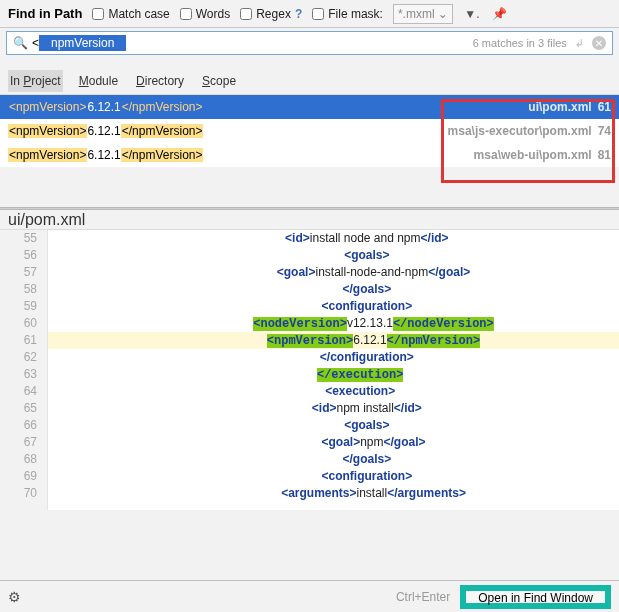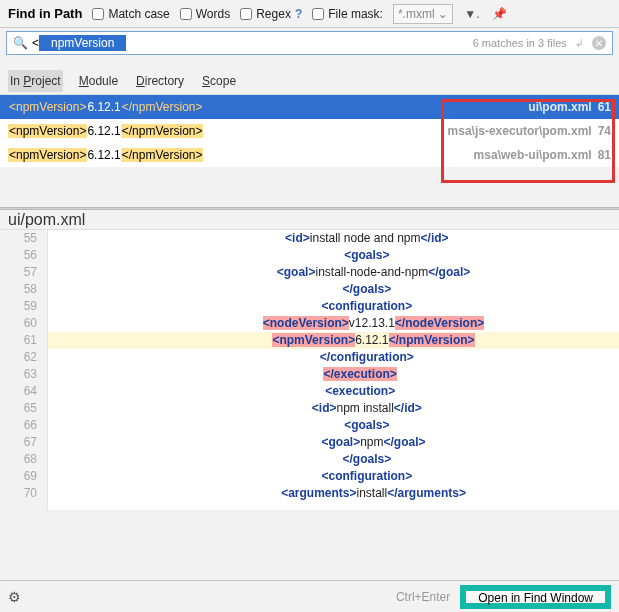--- a/index.html
+++ b/index.html
@@ -36,21 +36,21 @@
 .preview { background:#fff; }
 .pv-head { height:20px; background:#f2f2f2; border-bottom:1px solid #ddd; padding:0 8px; display:flex; align-items:center; font-size:16px; color:#333; }
 .code { display:flex; font-family:Consolas,monospace; font-size:12px; height:280px; overflow:hidden; }
 .gut { width:48px; background:#f2f2f2; color:#a8a8a8; text-align:right; padding-right:10px; border-right:1px solid #e4e4e4; }
 .gut div { height:17px; line-height:17px; }
 .lines { flex:1; overflow:hidden; }
 .lines div { height:17px; line-height:17px; white-space:pre;text-align:center; }
 .lines .hl { background:#fff8d6; }
 .ctag { color:#1a3f9c; font-weight:bold; }
 .ctxt { color:#222; }
-.chl { background:#fca5a5; }
+.chl { background:#84cc16;font-family:Liberation Mono, monospace; }
 .bottombar { position:absolute; bottom:0; left:0; right:0; height:32px; border-top:1px solid #c0c0c0; background:#f2f2f2; display:flex; align-items:center; padding:0 8px; gap:10px; }
 .gear { font-size:14px; color:#555; }
 .kb { margin-left:auto; color:#999; font-size:12px; }
 .open-btn { height:24px; border:6px solid #14b8a6; background:#f7f7f7; padding:0 12px; cursor:pointer; font-size:12px; }
 </style>
 </head>
 <body>
 
 <div class="topbar">
   <span class="title">Find in Path</span>

